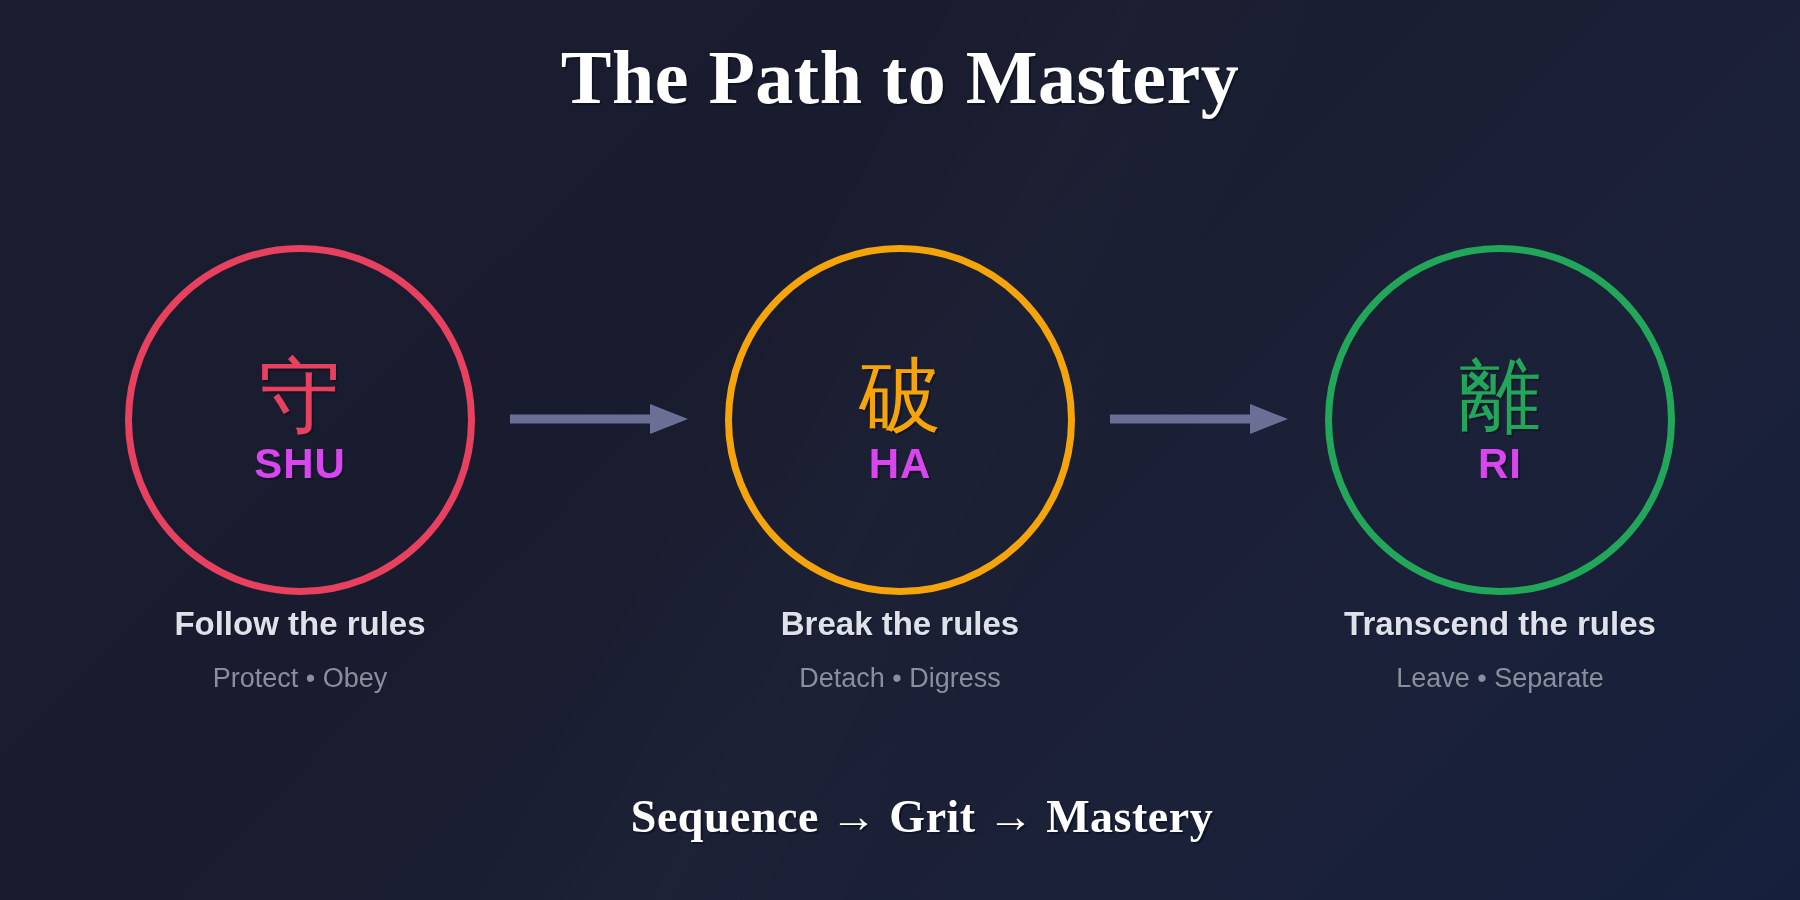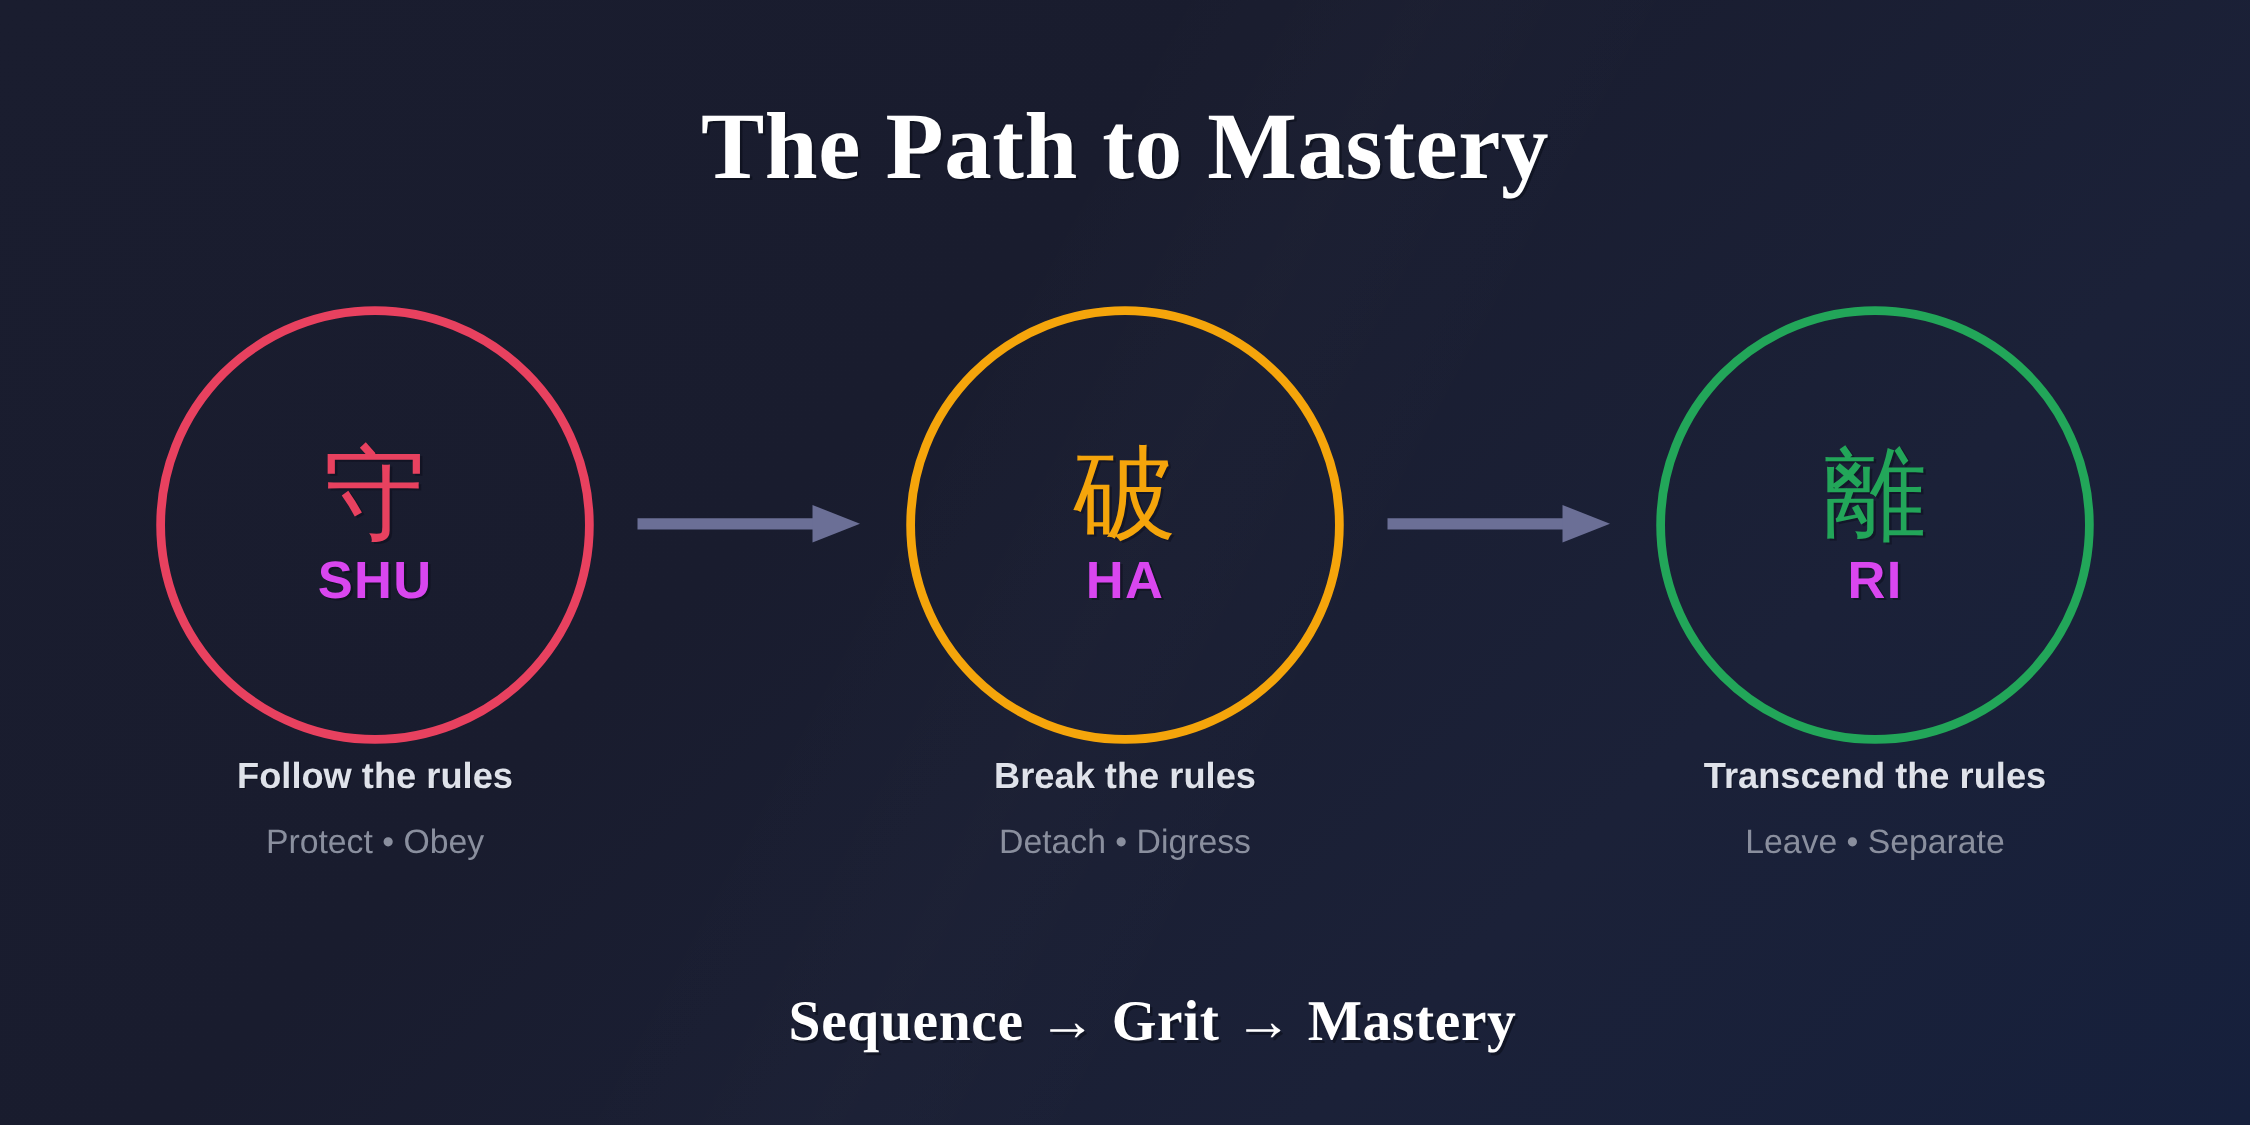--- a/index.html
+++ b/index.html
@@ -36,21 +36,20 @@
     top: 34px;
     left: 0;
     width: 1800px;
     text-align: center;
     font-family: "Liberation Serif", serif;
     font-weight: bold;
     font-size: 76px;
     letter-spacing: 0.5px;
     color: #ffffff;
     text-shadow: 2px 2px 0 rgba(10,12,24,0.55);
-    margin-top: 40px;
   }
 
   .stages {
     position: absolute;
     top: 245px;
     left: 0;
     width: 1800px;
     height: 360px;
   }
 
@@ -113,21 +112,21 @@
     width: 420px;
     text-align: center;
   }
   .caption.c0 { left: 90px; }
   .caption.c1 { left: 690px; }
   .caption.c2 { left: 1290px; }
 
   .caption-head {
     font-family: "Liberation Sans", sans-serif;
     font-weight: bold;
-    font-size: 29px;
+    font-size: 33px;
     color: #dfe2ea;
     text-shadow: 1px 1px 0 rgba(10,12,24,0.5);
     margin-bottom: 20px;
   }
 
   .caption-sub {
     font-family: "Liberation Sans", sans-serif;
     font-size: 27px;
     color: #8a8f9e;
   }

